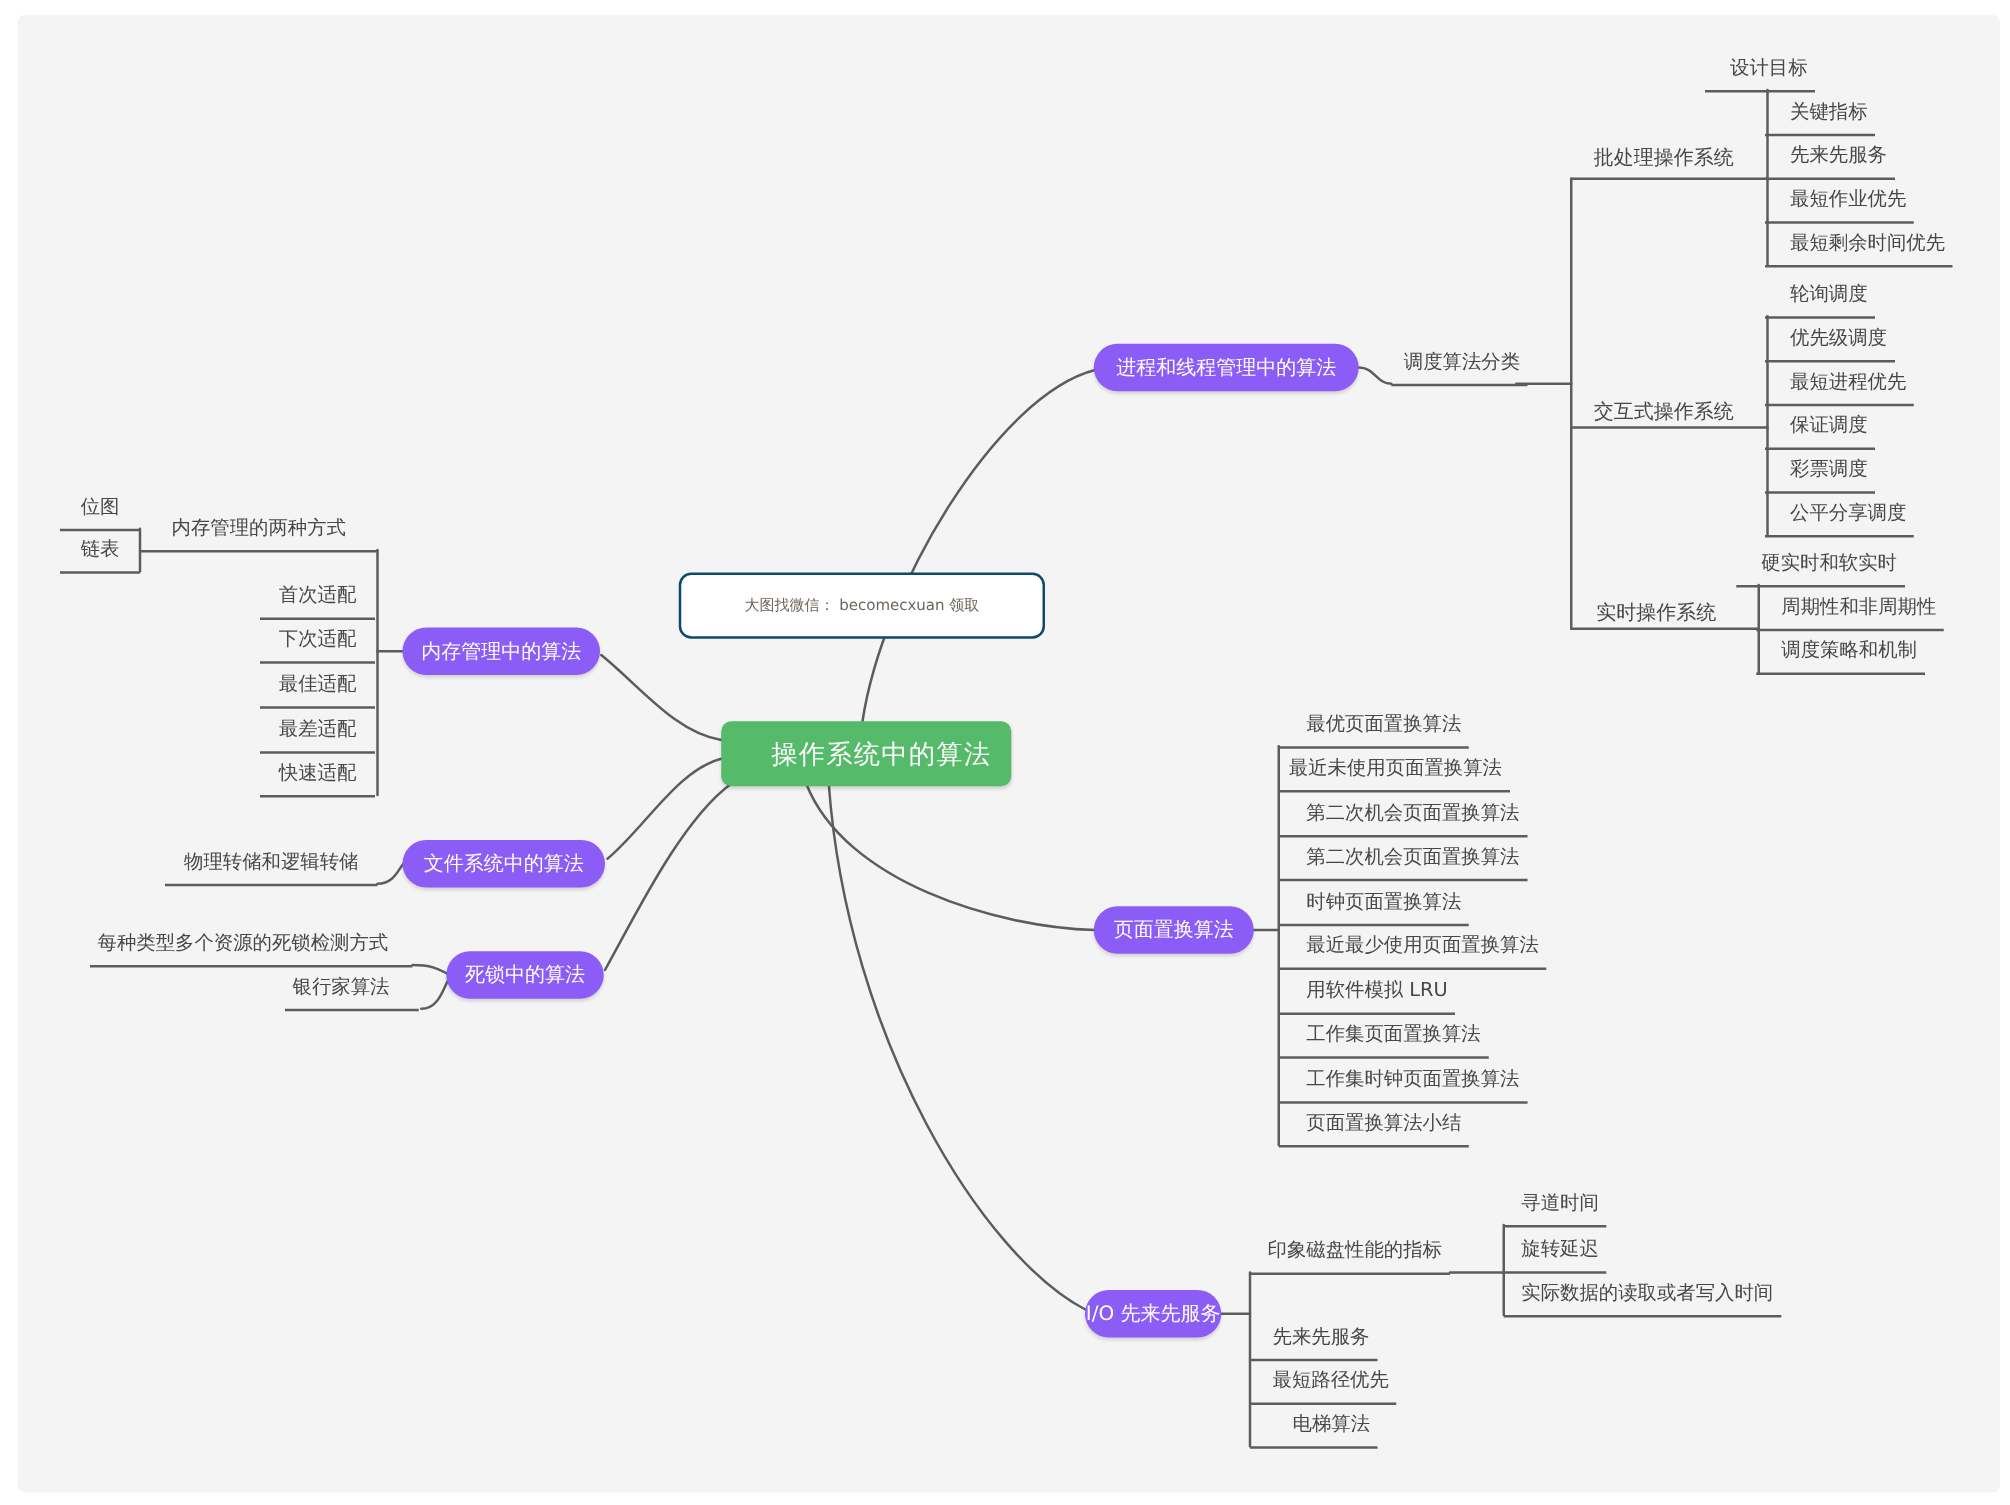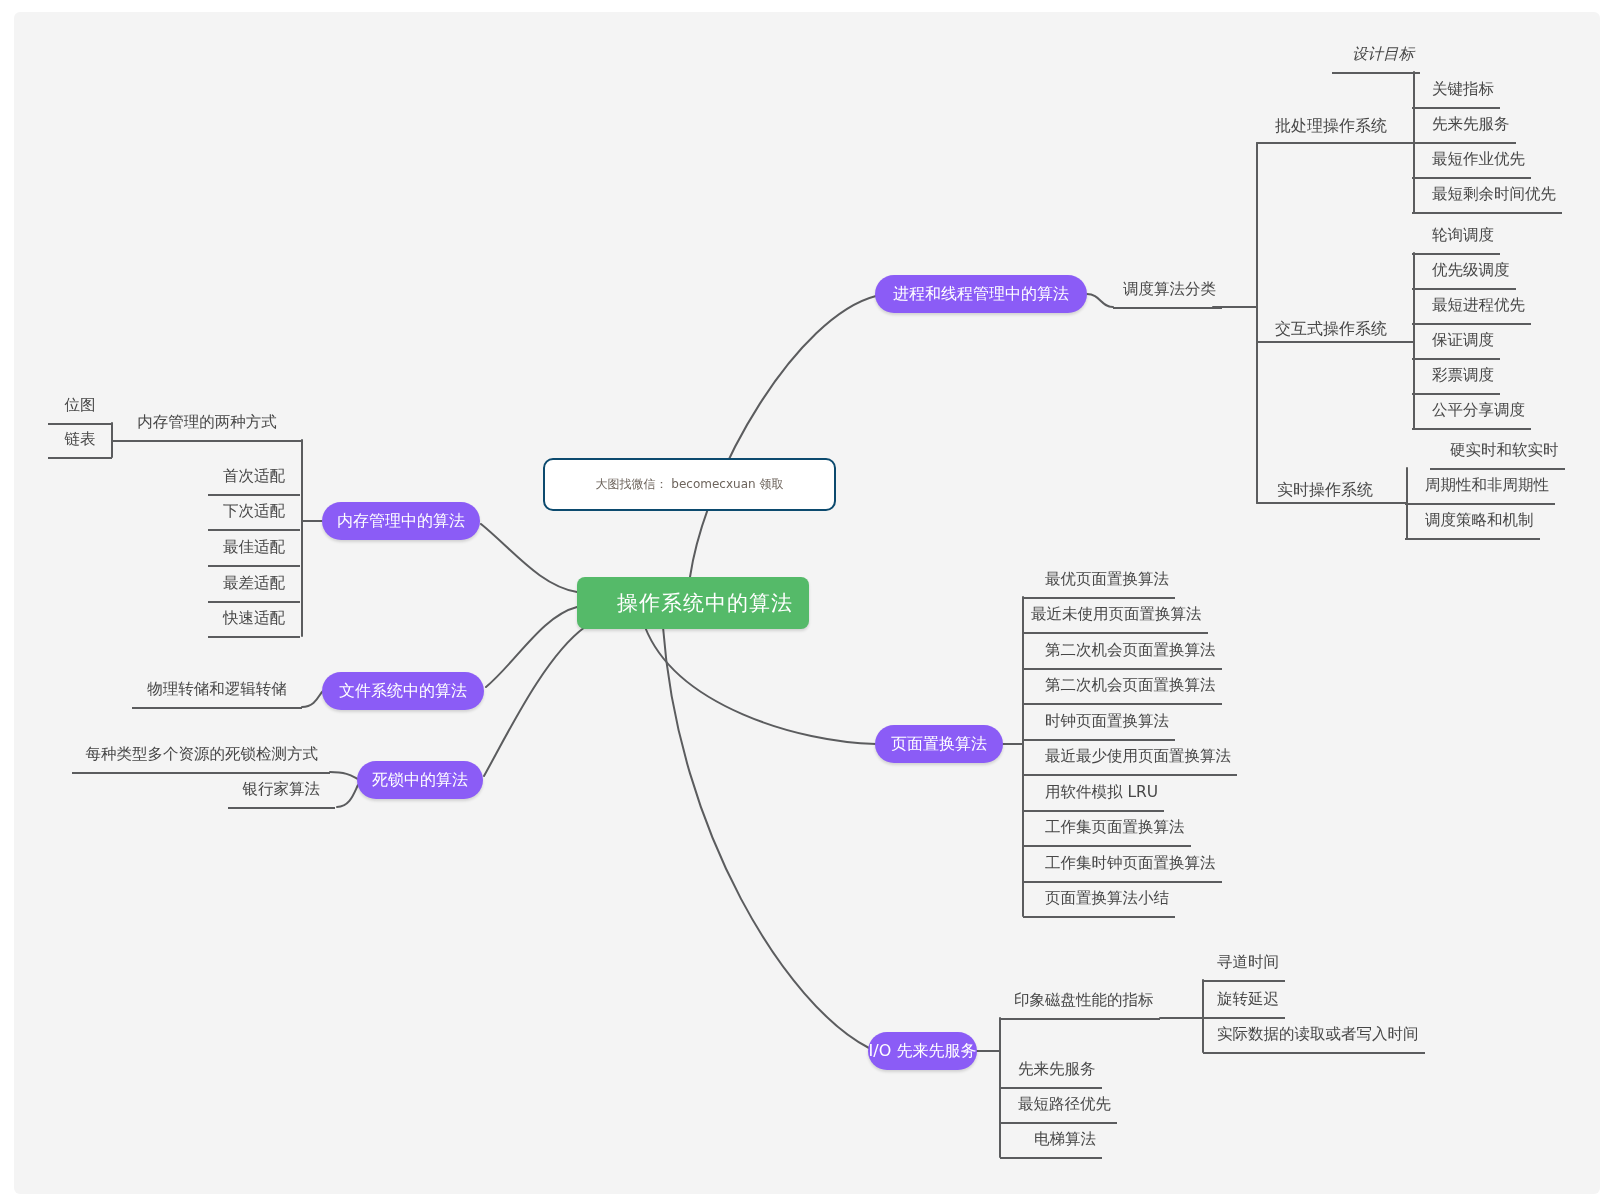--- a/index.html
+++ b/index.html
@@ -10,21 +10,21 @@
   svg.wires path{fill:none;stroke:#5b5c5e;stroke-width:2;stroke-linecap:round;}
 
   .node{position:absolute;display:flex;align-items:center;justify-content:center;
         color:#ffffff;white-space:nowrap;box-shadow:0 2px 3px rgba(0,0,0,.14);}
   .root{background:#55ba69;border-radius:8px;font-size:21px;letter-spacing:1px;}
   .branch{background:#8b5cf6;border-radius:19px;font-size:16px;}
 
   .leaf{position:absolute;white-space:nowrap;color:#474747;font-size:15.5px;line-height:24px;
         padding:0 6px 6px 20px;border-bottom:2px solid #5b5c5e;}
   .leaf.ctr{text-align:center;padding:0 0 6px 0;}
-  .leaf.rgt{text-align:right;}
+  .leaf.rgt{text-align:left;}
   .cat{position:absolute;white-space:nowrap;color:#474747;font-size:16px;line-height:22px;}
 
   .watermark{position:absolute;display:flex;align-items:center;justify-content:center;
              background:#ffffff;border:2px solid #0c4a6e;border-radius:10px;
              color:#6d645c;font-size:12px;white-space:nowrap;}
 </style>
 </head>
 <body>
 
 <div class="stage">
@@ -77,34 +77,34 @@
   <div class="node branch" style="left:357px;top:761px;width:126px;height:38px;">死锁中的算法</div>
   <div class="node branch" style="left:875px;top:725px;width:128px;height:38px;">页面置换算法</div>
   <div class="node branch" style="left:868px;top:1032px;width:109px;height:38px;">I/O 先来先服务</div>
 
   <div class="leaf" style="left:1113px;top:277px;padding-left:10px;">调度算法分类</div>
 
   <div class="cat" style="left:1275px;top:115px;">批处理操作系统</div>
   <div class="cat" style="left:1275px;top:318px;">交互式操作系统</div>
   <div class="cat" style="left:1277px;top:479px;">实时操作系统</div>
 
-  <div class="leaf" style="left:1332px;top:42px;font-style:italic;">设计目标</div>
+  <div class="leaf" style="left:1364px;top:42px;">设计目标</div>
   <div class="leaf" style="left:1412px;top:77px;">关键指标</div>
   <div class="leaf" style="left:1412px;top:112px;">先来先服务</div>
   <div class="leaf" style="left:1412px;top:147px;">最短作业优先</div>
   <div class="leaf" style="left:1412px;top:182px;">最短剩余时间优先</div>
 
   <div class="leaf" style="left:1412px;top:223px;">轮询调度</div>
   <div class="leaf" style="left:1412px;top:258px;">优先级调度</div>
   <div class="leaf" style="left:1412px;top:293px;">最短进程优先</div>
   <div class="leaf" style="left:1412px;top:328px;">保证调度</div>
   <div class="leaf" style="left:1412px;top:363px;">彩票调度</div>
   <div class="leaf" style="left:1412px;top:398px;">公平分享调度</div>
 
-  <div class="leaf" style="left:1430px;top:438px;">硬实时和软实时</div>
+  <div class="leaf" style="left:1389px;top:438px;">硬实时和软实时</div>
   <div class="leaf" style="left:1405px;top:473px;">周期性和非周期性</div>
   <div class="leaf" style="left:1405px;top:508px;">调度策略和机制</div>
 
   <div class="leaf ctr" style="left:48px;top:393px;width:64px;">位图</div>
   <div class="leaf ctr" style="left:48px;top:427px;width:64px;">链表</div>
   <div class="leaf ctr" style="left:112px;top:410px;width:190px;">内存管理的两种方式</div>
   <div class="leaf ctr" style="left:208px;top:464px;width:92px;">首次适配</div>
   <div class="leaf ctr" style="left:208px;top:499px;width:92px;">下次适配</div>
   <div class="leaf ctr" style="left:208px;top:535px;width:92px;">最佳适配</div>
   <div class="leaf ctr" style="left:208px;top:571px;width:92px;">最差适配</div>

